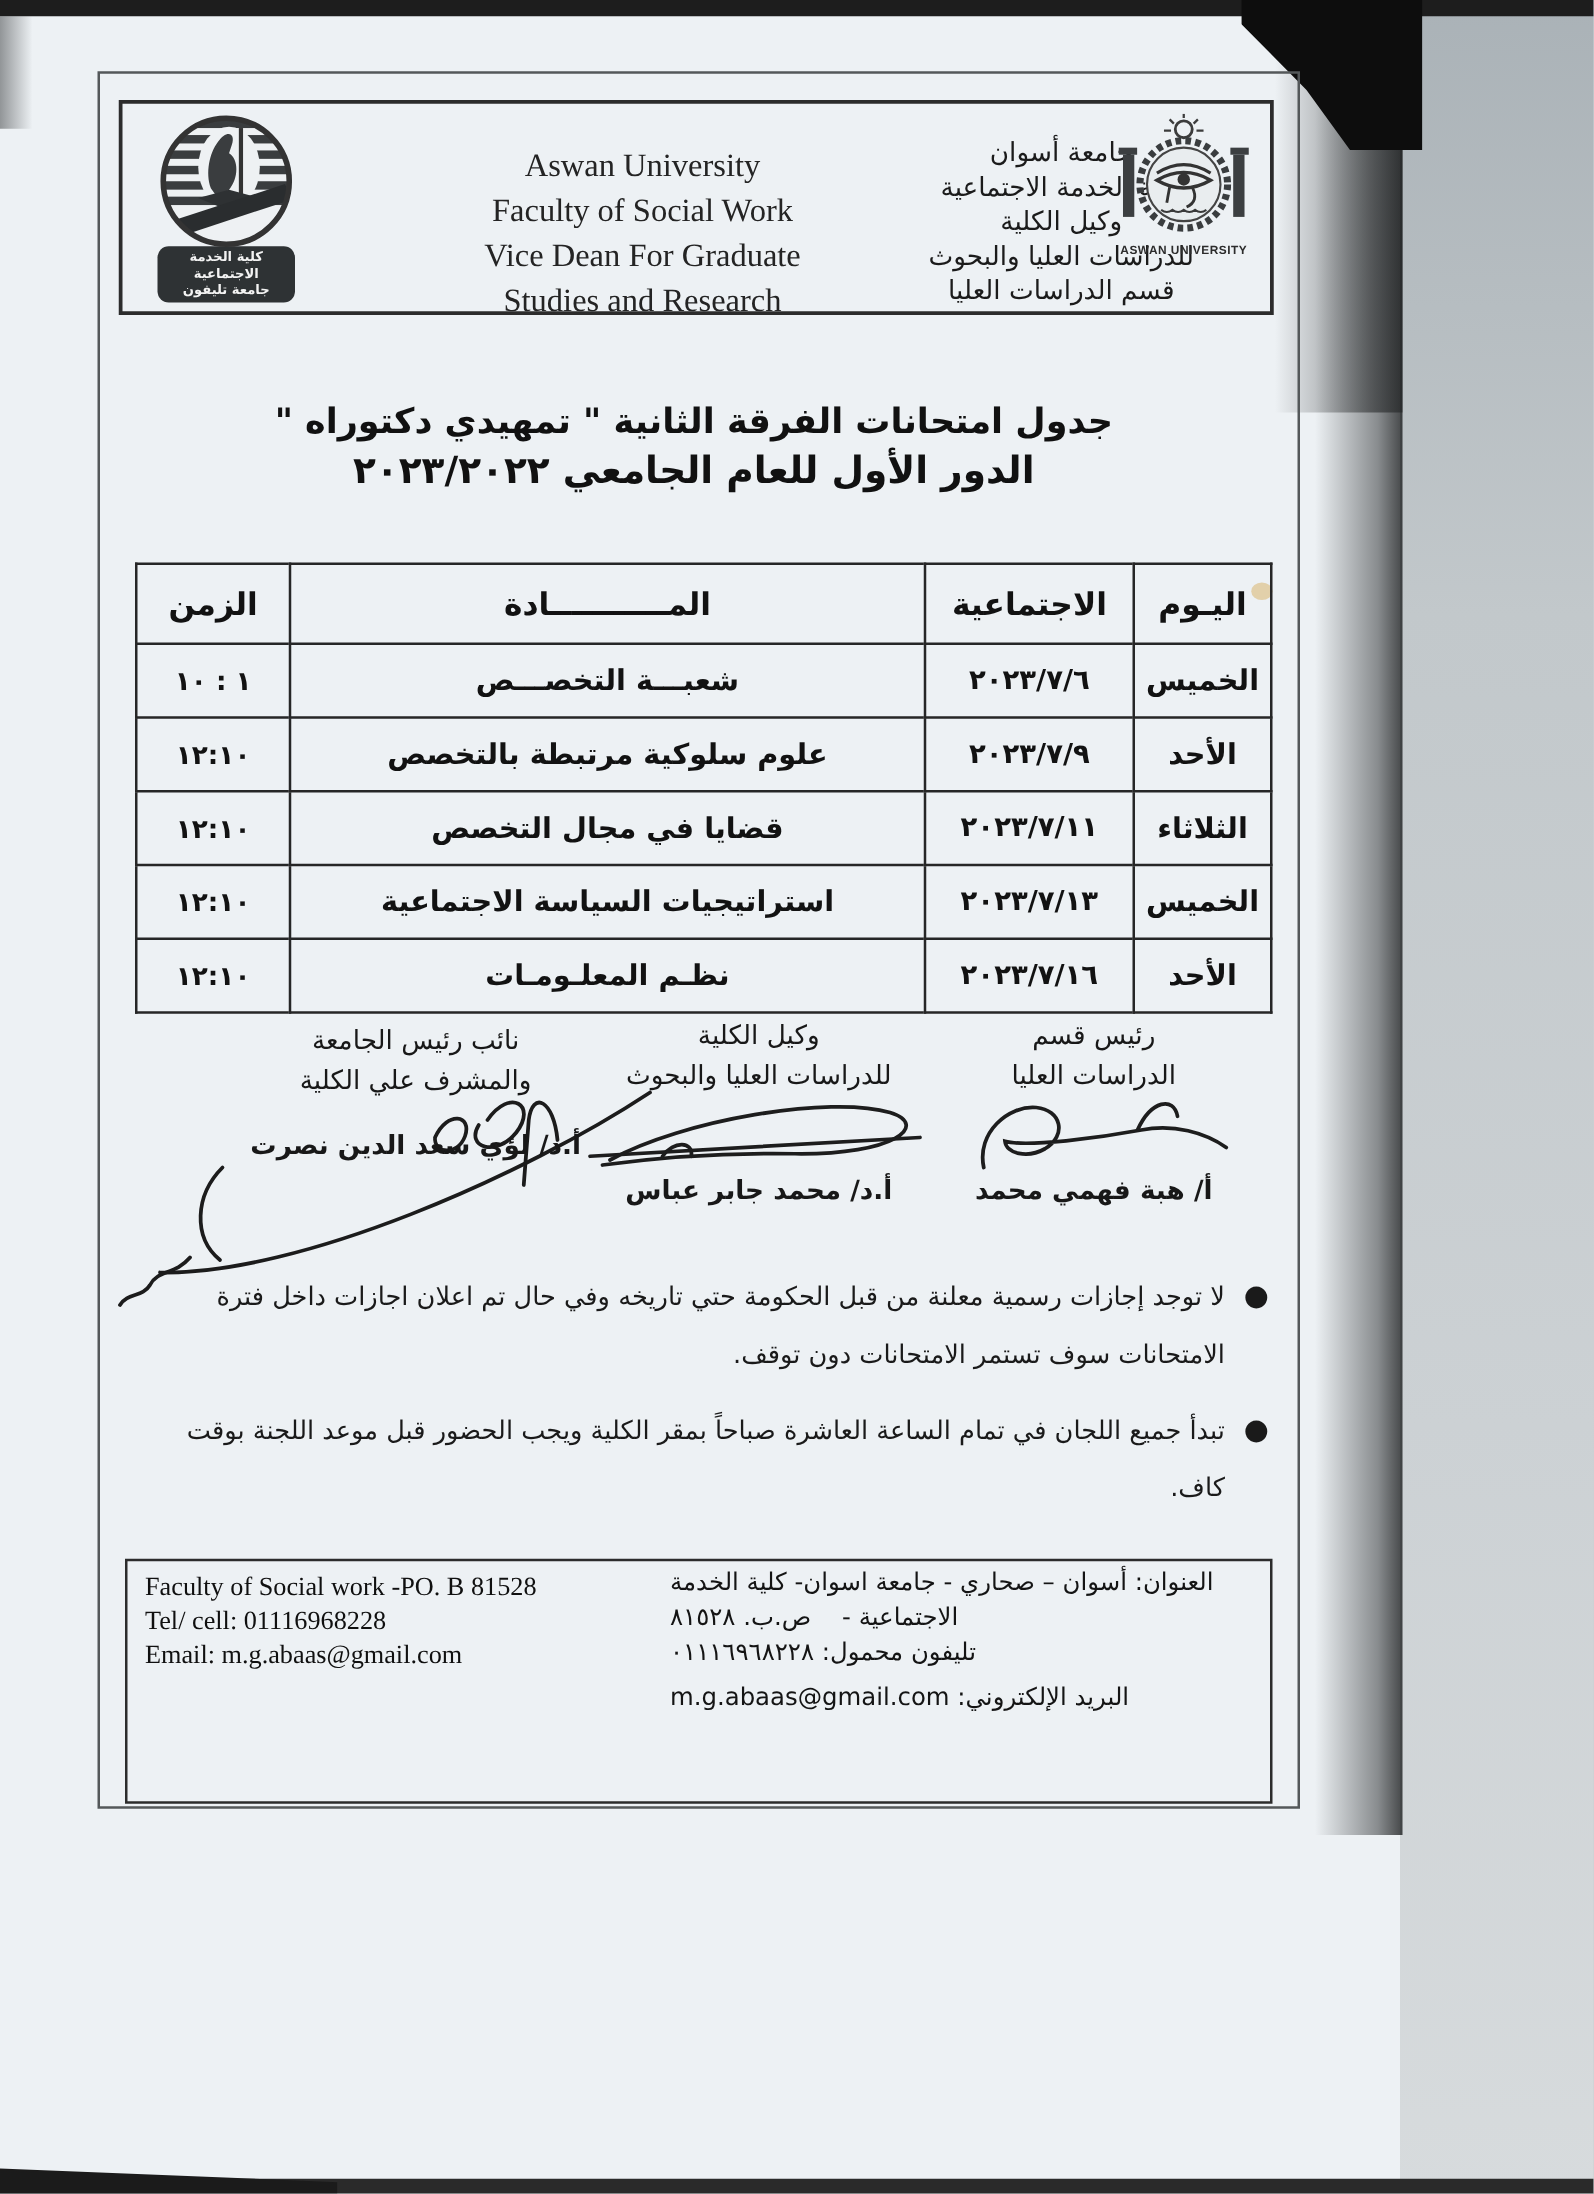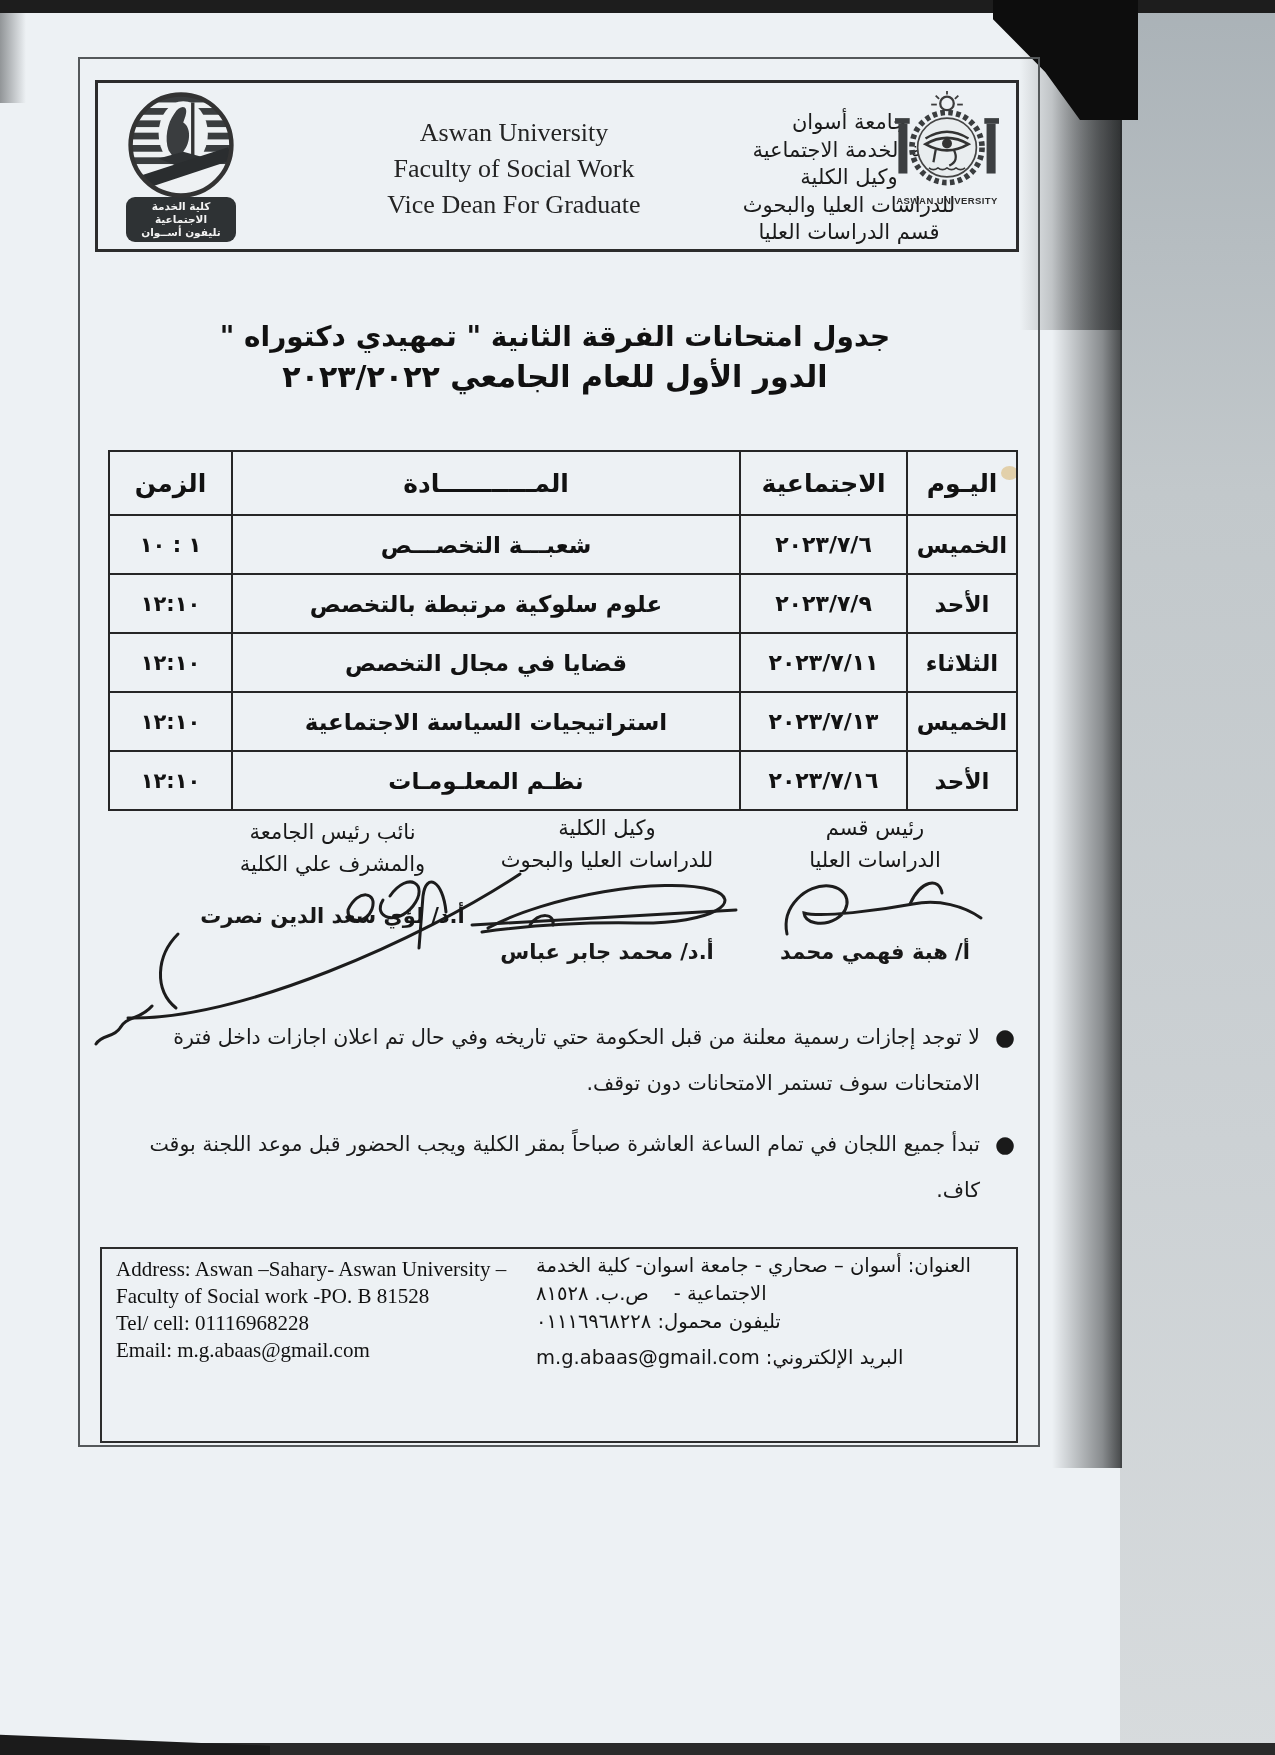--- a/index.html
+++ b/index.html
@@ -121,28 +121,29 @@
           <ellipse cx="52" cy="40" rx="22" ry="29" fill="#eef1f3"></ellipse>
           <rect x="59" y="12" width="3" height="52" fill="#333"></rect>
           <path d="M44,22 C50,13 57,15 54,24 L52,30 C59,34 59,48 52,56 L44,62 L39,55 C35,44 38,30 44,22 Z" fill="#3a3d3f"></path>
           <path d="M30,62 L52,56 L74,62 L52,71 Z" fill="#2e3133"></path>
           <path d="M6,80 L92,52 L97,63 L12,91 Z" fill="#2a2d2f"></path>
         </g>
         <circle cx="50" cy="50" r="45" fill="none" stroke="#333" stroke-width="4"></circle>
       </svg>
       <div class="logo-banner">
         <div>كلية الخدمة الاجتماعية</div>
-        <div>تليفون أســوان</div>
+        <div>جامعة تليفون</div>
       </div>
     </div>
 
     <div class="header-english">
       <div>Aswan University</div>
       <div>Faculty of Social Work</div>
       <div>Vice Dean For Graduate</div>
+      <div>Studies and Research</div>
     </div>
 
     <div class="header-arabic" dir="rtl">
       <div>جامعة أسوان</div>
       <div>كلية الخدمة الاجتماعية</div>
       <div>وكيل الكلية</div>
       <div>للدراسات العليا والبحوث</div>
       <div>قسم الدراسات العليا</div>
     </div>
 
@@ -274,21 +275,20 @@
       <div class="note-text w1">لا توجد إجازات رسمية معلنة من قبل الحكومة حتي تاريخه وفي حال تم  اعلان اجازات داخل فترة الامتحانات سوف تستمر الامتحانات دون توقف.</div>
     </div>
     <div class="note">
       <span class="bullet">●</span>
       <div class="note-text">تبدأ جميع اللجان في تمام الساعة العاشرة صباحاً بمقر الكلية ويجب الحضور قبل موعد اللجنة بوقت كاف.</div>
     </div>
   </div>
 
   <div class="footer-box">
     <div class="footer-en">
-      <div>Address: Aswan –Sahary- Aswan University –</div>
       <div>Faculty of Social work -PO. B 81528</div>
       <div>Tel/ cell: 01116968228</div>
       <div>Email:  m.g.abaas@gmail.com</div>
     </div>
     <div class="footer-ar">
       <div>العنوان: أسوان – صحاري - جامعة اسوان- كلية الخدمة</div>
       <div>الاجتماعية -&nbsp;&nbsp;&nbsp; ص.ب. ٨١٥٢٨</div>
       <div>تليفون محمول: ٠١١١٦٩٦٨٢٢٨</div>
       <div class="l4">البريد الإلكتروني: m.g.abaas@gmail.com</div>
     </div>

